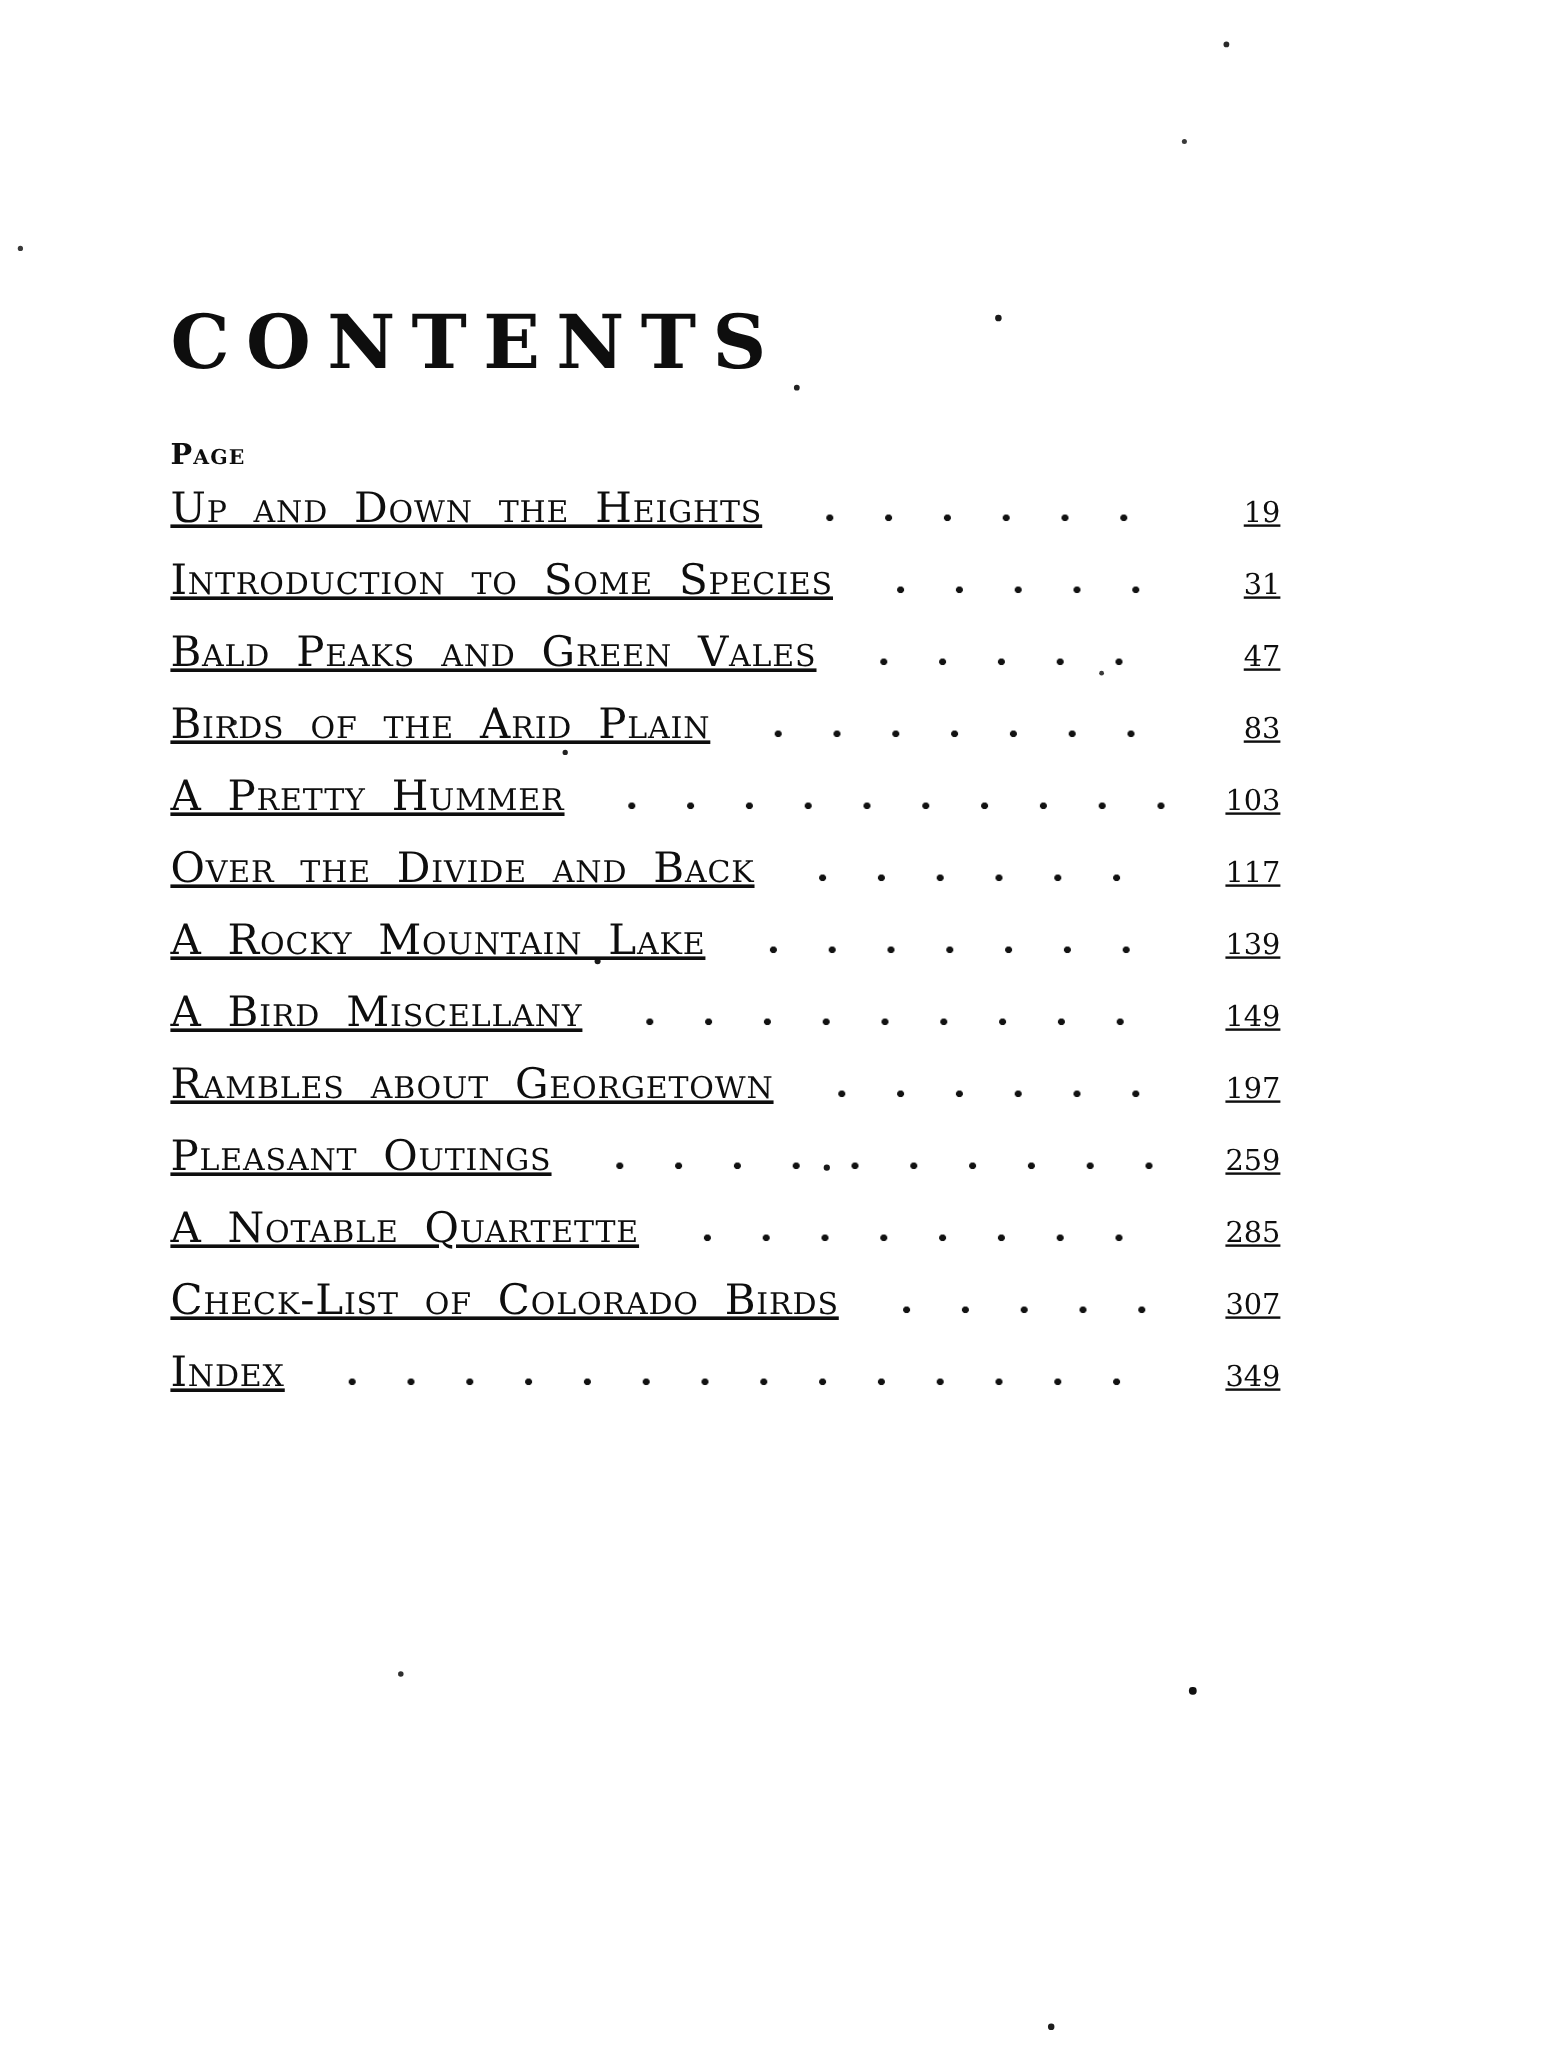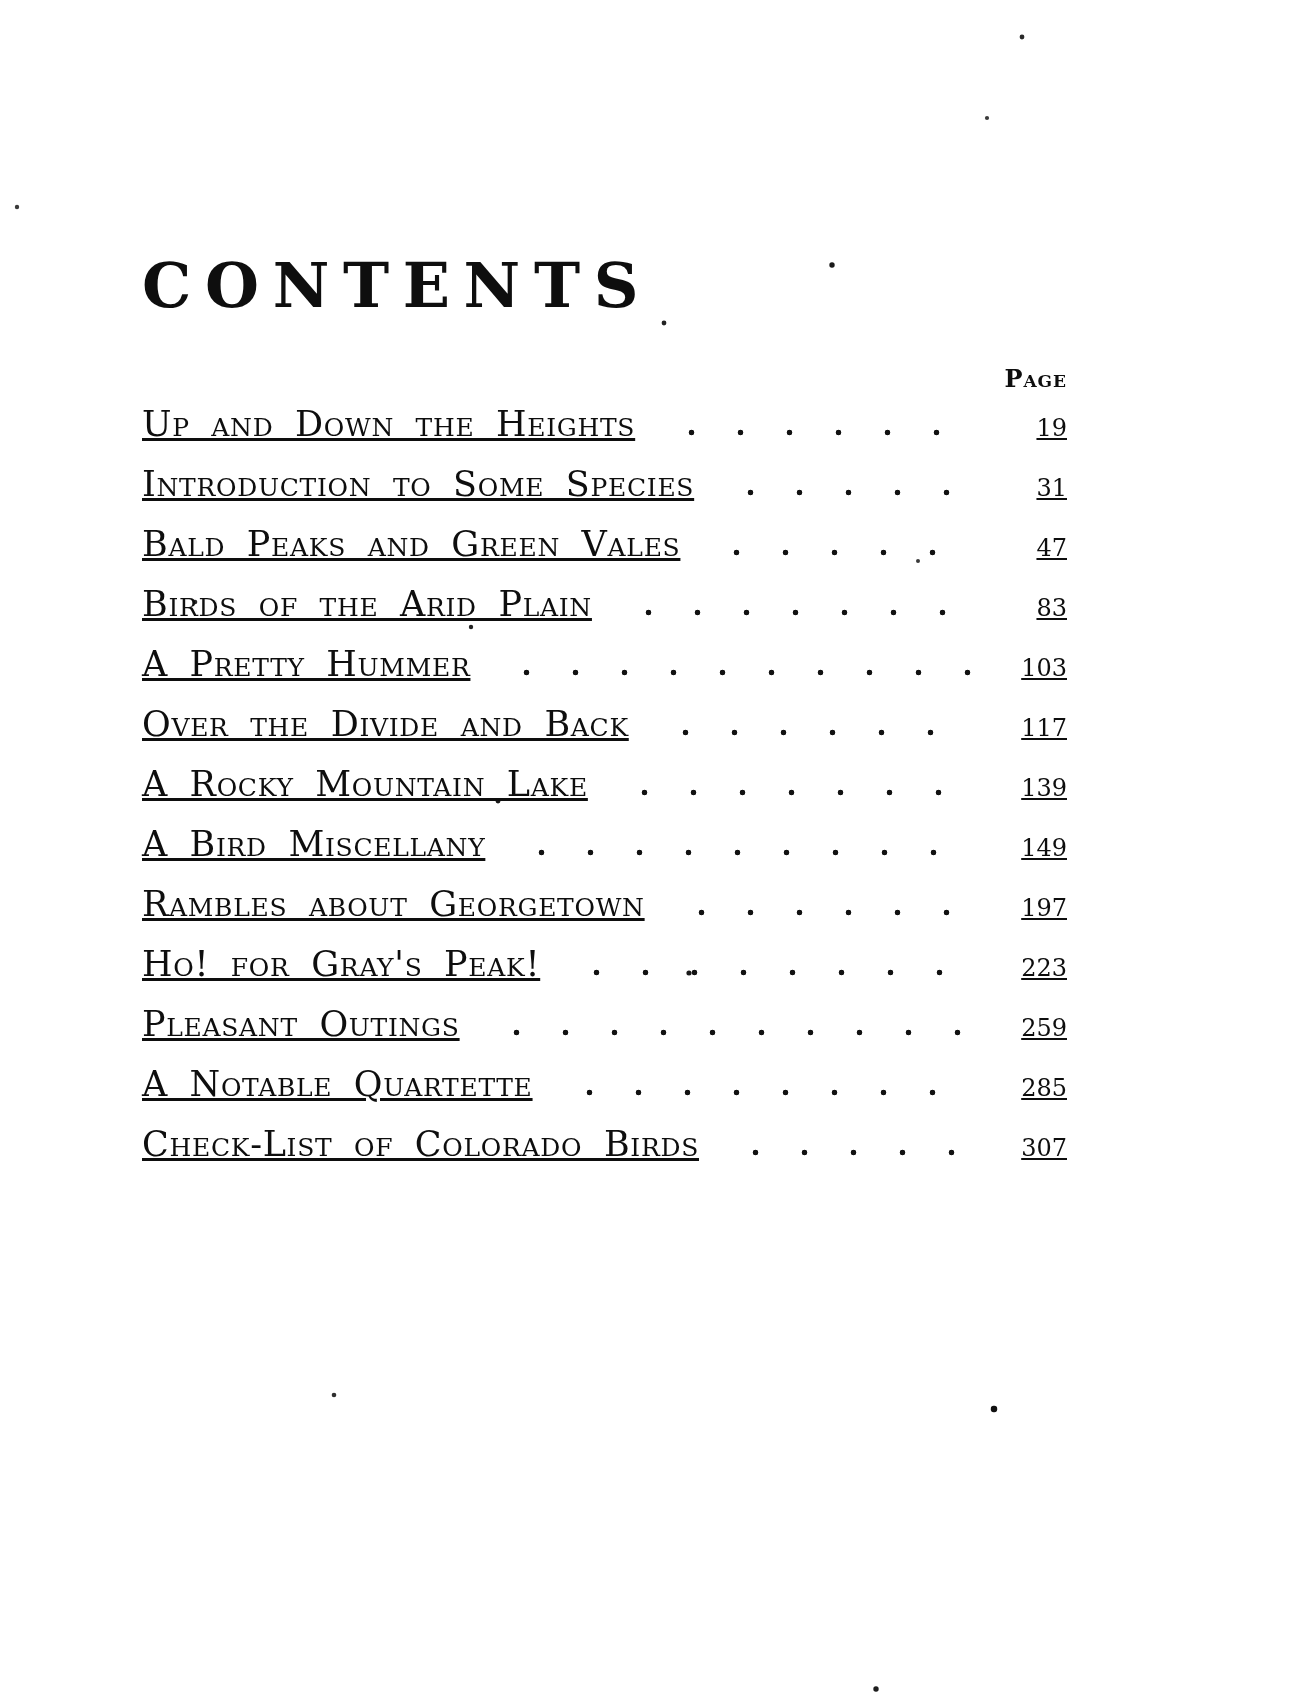--- a/index.html
+++ b/index.html
@@ -23,21 +23,21 @@
   .page-title {
     margin-top: 248px;
     font-size: 62px;
     font-weight: 700;
     letter-spacing: 0.22em;
     line-height: 76px;
     white-space: nowrap;
   }
   .col-header {
     margin-top: 14px;
-    text-align: right;
+    text-align: left;
     font-variant: small-caps;
     font-weight: 700;
     font-size: 24px;
     line-height: 26px;
     letter-spacing: 0.04em;
   }
   .toc-list {
     margin-top: 2px;
   }
   .toc-row {
@@ -154,39 +154,39 @@
     <span class="toc-page">149</span>
   </div>
 
 
   <div class="toc-row">
     <span class="toc-title">Rambles about Georgetown</span>
     <span class="toc-dots"></span>
     <span class="toc-page">197</span>
   </div>
 
-  <div class="toc-row">
-    <span class="toc-title">Ho! for Gray's Peak!</span>
-    <span class="toc-dots"></span>
-    <span class="toc-page">223</span>
-  </div>
 
   <div class="toc-row">
     <span class="toc-title">Pleasant Outings</span>
     <span class="toc-dots"></span>
     <span class="toc-page">259</span>
   </div>
 
   <div class="toc-row">
     <span class="toc-title">A Notable Quartette</span>
     <span class="toc-dots"></span>
     <span class="toc-page">285</span>
   </div>
 
   <div class="toc-row">
     <span class="toc-title">Check-List of Colorado Birds</span>
     <span class="toc-dots"></span>
     <span class="toc-page">307</span>
   </div>
 
+  <div class="toc-row">
+    <span class="toc-title">Index</span>
+    <span class="toc-dots"></span>
+    <span class="toc-page">349</span>
+  </div>
 </div>
 
 </div>
 
 </body></html>

